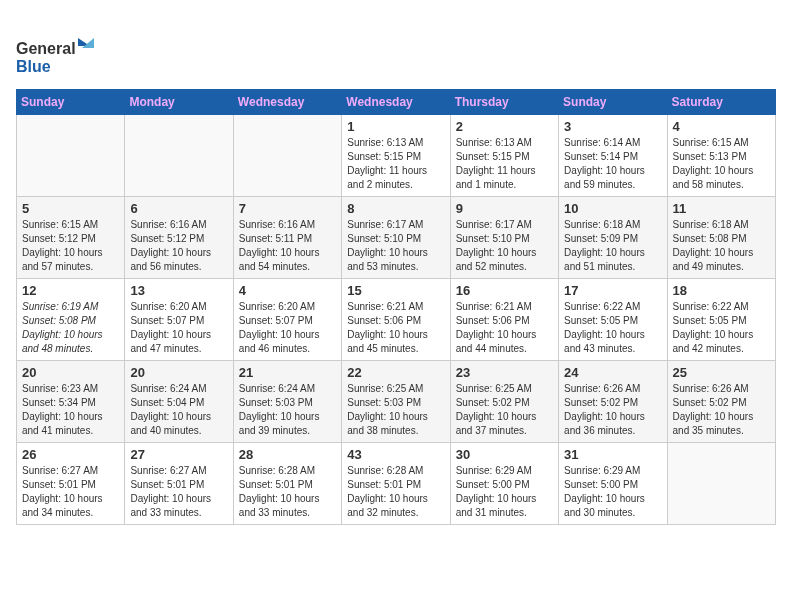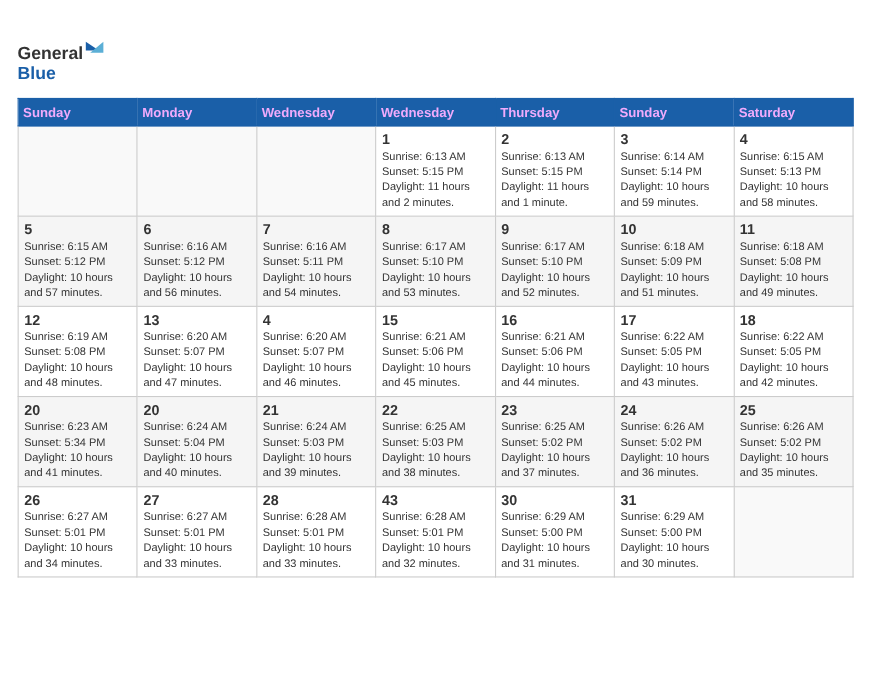--- a/index.html
+++ b/index.html
@@ -190,21 +190,21 @@
           <div class="day-number">11</div>
           <div class="day-info" style="white-space: pre-line;">Sunrise: 6:18 AM
 Sunset: 5:08 PM
 Daylight: 10 hours
 and 49 minutes.</div>
         </td>
       </tr>
       <tr>
         <td>
           <div class="day-number">12</div>
-          <div class="day-info" style="white-space: pre-line;">Sunrise: 6:19 AM
+          <div class="day-info" style="white-space: pre-line; font-style: italic;">Sunrise: 6:19 AM
 Sunset: 5:08 PM
 Daylight: 10 hours
 and 48 minutes.</div>
         </td>
         <td>
           <div class="day-number">13</div>
           <div class="day-info" style="white-space: pre-line;">Sunrise: 6:20 AM
 Sunset: 5:07 PM
 Daylight: 10 hours
 and 47 minutes.</div>

